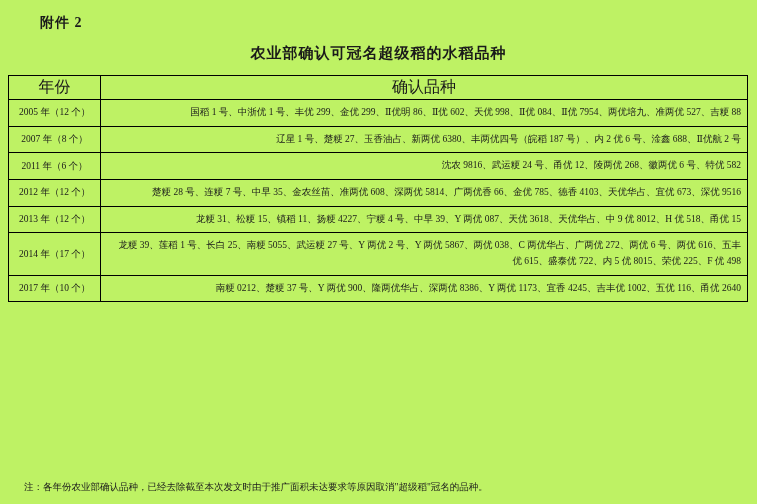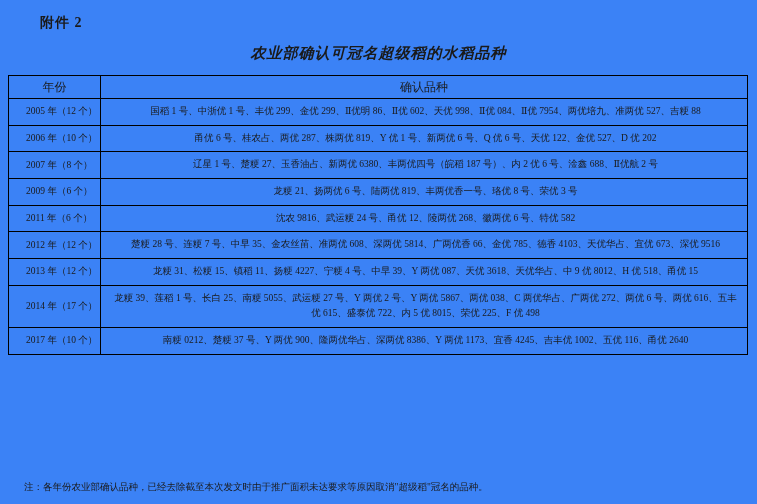--- a/index.html
+++ b/index.html
@@ -6,77 +6,76 @@
     margin: 0;
     padding: 0;
     background: #ffffff;
     font-family: "Liberation Serif", "DejaVu Serif", serif;
     color: #1a1a1a;
   }
   .page {
     position: relative;
     width: 757px;
     height: 504px;
-    background: #3b82f6;
+    background: #bef264;
     overflow: hidden;
   }
   .attachment-label {
     position: absolute;
     left: 40px;
     top: 14px;
     font-size: 14px;
     font-weight: bold;
     letter-spacing: 1px;
   }
   .doc-title {
     position: absolute;
     left: 0;
     top: 44px;
     width: 100%;
     text-align: center;
     font-size: 15px;
     font-weight: bold;
     letter-spacing: 1px;
-    font-style: italic;
   }
   table.main-table {
     position: absolute;
     left: 8px;
     top: 75px;
     width: 740px;
     border-collapse: collapse;
     table-layout: fixed;
   }
   table.main-table, table.main-table th, table.main-table td {
     border: 1px solid #000;
   }
   table.main-table {
     border-width: 1.5px;
   }
   th {
-    font-size: 12px;
+    font-size: 16px;
     font-weight: normal;
     height: 20px;
     text-align: center;
     padding: 1px 2px;
   }
   th.col-year { width: 87px; }
   td {
     font-size: 9.5px;
     padding: 5px 6px;
     vertical-align: middle;
   }
   td.year {
     text-align: center;
     white-space: nowrap;
-    padding: 5px 17px;
+    padding: 5px 10px;
     margin-left: 48px;
   }
   td.varieties {
-    text-align: center;
+    text-align: right;
     line-height: 1.65;
     padding-left: 9px;
     padding-right: 6px;
   }
   .footnote {
     position: absolute;
     left: 24px;
     top: 481px;
     width: 720px;
     font-size: 9.5px;
@@ -98,30 +97,22 @@
         <th class="col-year">年份</th>
         <th class="col-varieties">确认品种</th>
       </tr>
     </thead>
     <tbody>
         <tr>
           <td class="year">2005 年（12 个）</td>
           <td class="varieties">国稻 1 号、中浙优 1 号、丰优 299、金优 299、Ⅱ优明 86、Ⅱ优 602、天优 998、Ⅱ优 084、Ⅱ优 7954、两优培九、准两优 527、吉粳 88</td>
         </tr>
         <tr>
-          <td class="year">2006 年（10 个）</td>
-          <td class="varieties">甬优 6 号、桂农占、两优 287、株两优 819、Y 优 1 号、新两优 6 号、Q 优 6 号、天优 122、金优 527、D 优 202</td>
-        </tr>
-        <tr>
           <td class="year">2007 年（8 个）</td>
           <td class="varieties">辽星 1 号、楚粳 27、玉香油占、新两优 6380、丰两优四号（皖稻 187 号）、内 2 优 6 号、淦鑫 688、Ⅱ优航 2 号</td>
-        </tr>
-        <tr>
-          <td class="year">2009 年（6 个）</td>
-          <td class="varieties">龙粳 21、扬两优 6 号、陆两优 819、丰两优香一号、珞优 8 号、荣优 3 号</td>
         </tr>
         <tr>
           <td class="year">2011 年（6 个）</td>
           <td class="varieties">沈农 9816、武运粳 24 号、甬优 12、陵两优 268、徽两优 6 号、特优 582</td>
         </tr>
         <tr>
           <td class="year">2012 年（12 个）</td>
           <td class="varieties">楚粳 28 号、连粳 7 号、中早 35、金农丝苗、准两优 608、深两优 5814、广两优香 66、金优 785、德香 4103、天优华占、宜优 673、深优 9516</td>
         </tr>
         <tr>

